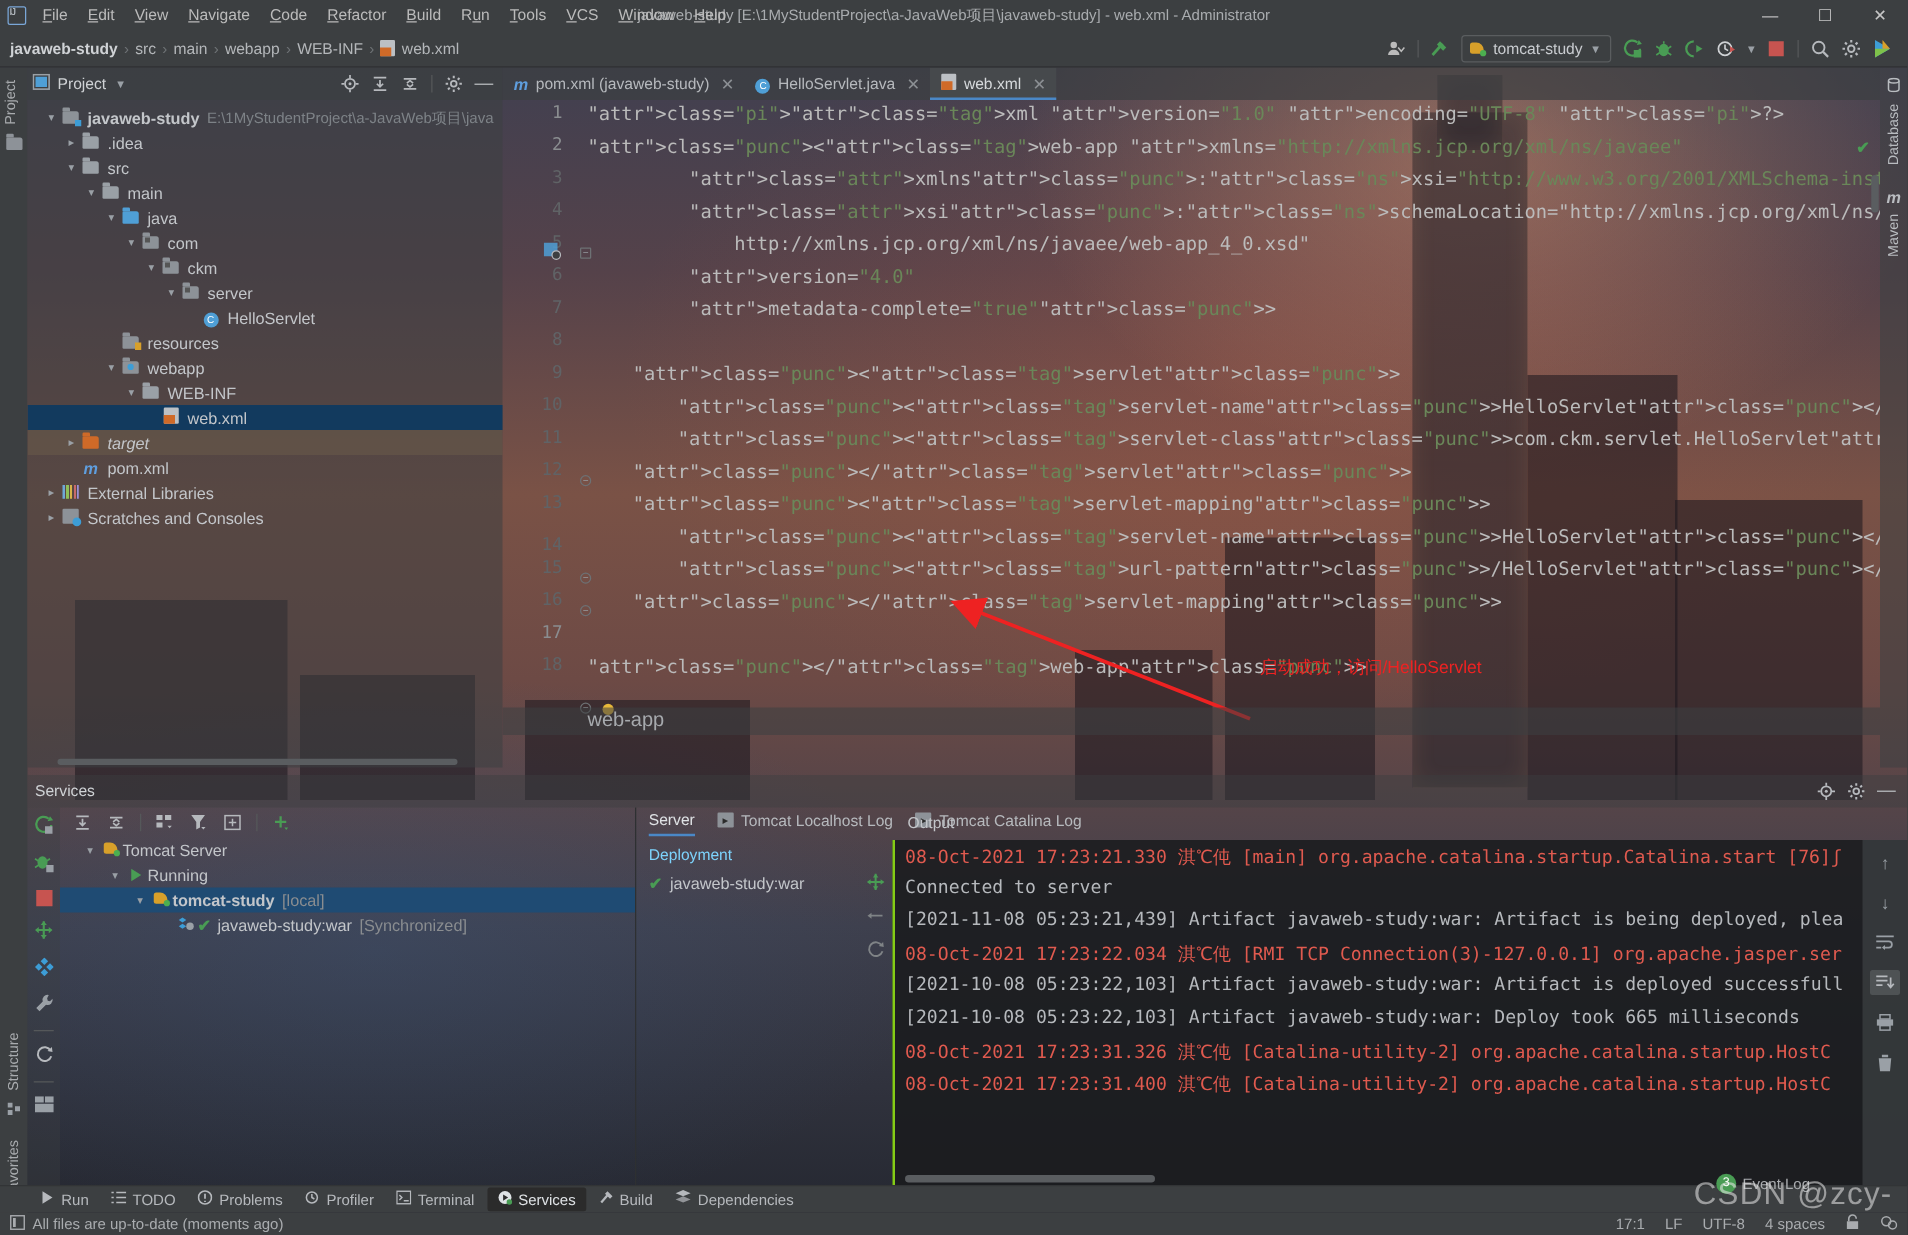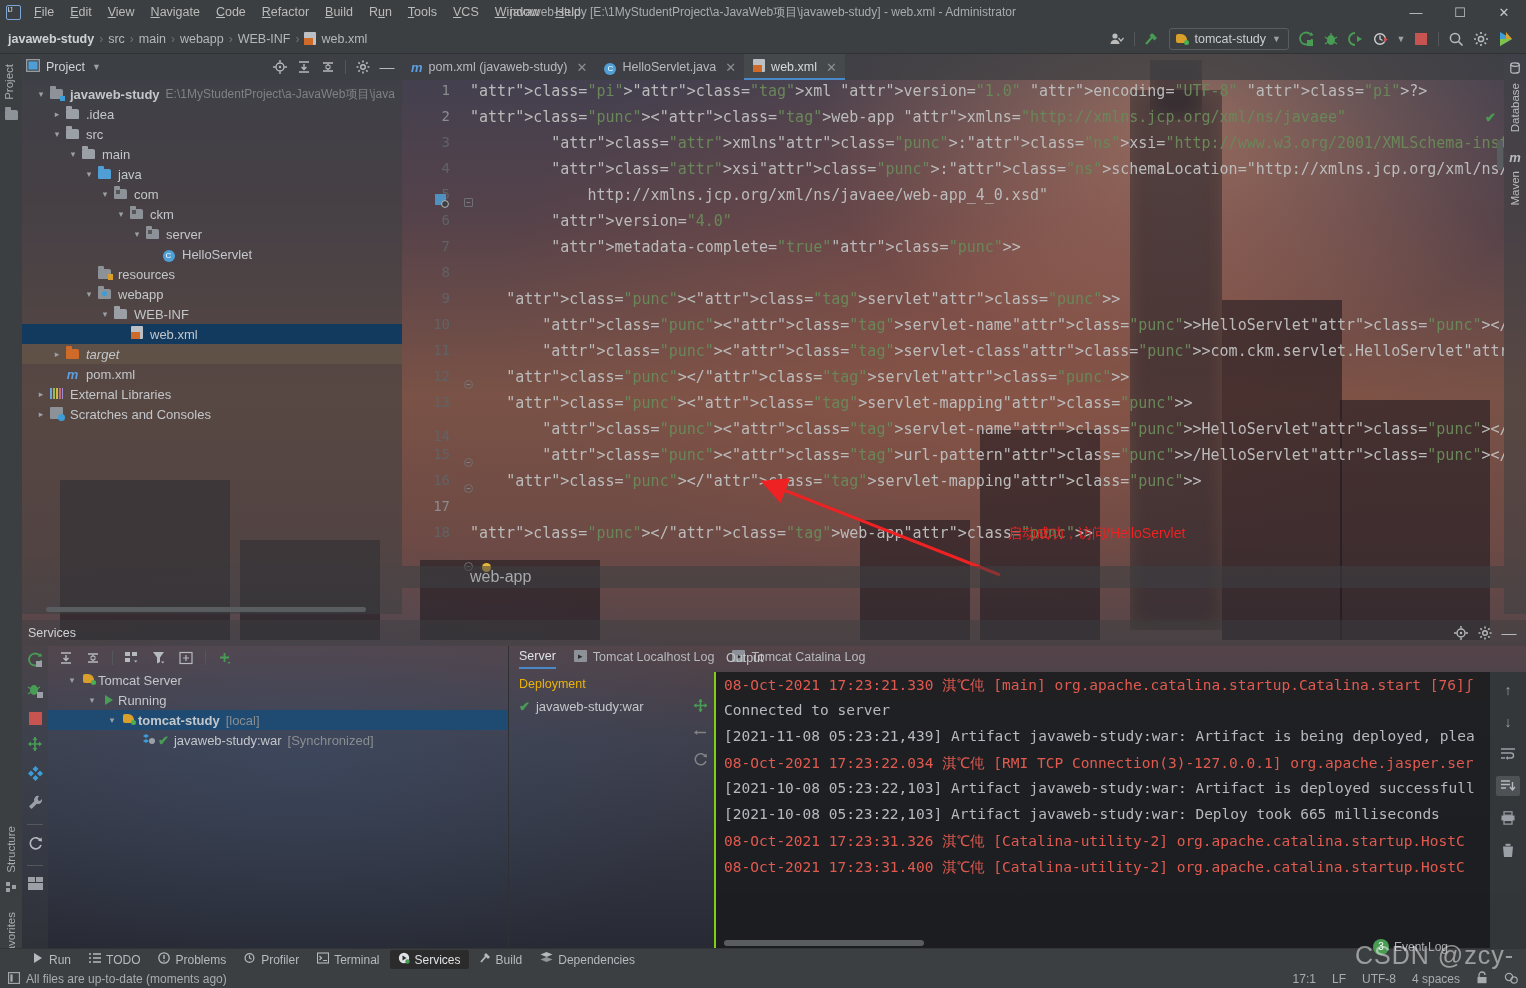--- a/index.html
+++ b/index.html
@@ -122,21 +122,21 @@
   .cat-ic:before{content:"";position:absolute;left:1px;top:1px;width:11px;height:9px;background:#d8a02a;border-radius:2px 6px 2px 2px;}
   .cat-ic:after{content:"";position:absolute;right:0px;bottom:0px;width:5px;height:5px;border-radius:50%;background:#4caf50;}
   .play-tri{ display:inline-block; width:0;height:0;border-left:8px solid #499c54;border-top:5px solid transparent;border-bottom:5px solid transparent;}
   .chk{ color:#499c54; font-size:13px; font-weight:bold;}
   #svc-right{ flex:1; position:relative; border-left:1px solid #2e3032;}
   #svc-subtabs{ height:26px; display:flex; align-items:center; gap:18px; padding-left:10px;}
   .stab{ color:#b6b9bd; font-size:12.5px; display:flex; gap:6px; padding-bottom:4px;}
   .stab.active{ color:#dfe2e5; border-bottom:2px solid #4a88c7;}
   .stab .sq{ width:13px;height:12px;background:#8d9298;color:#2b2b2b;font-size:9px;line-height:12px;text-align:center;border-radius:1px;}
   #deploy-col{ position:absolute; left:0; top:26px; width:205px; bottom:0;}
-  #deploy-hdr{ height:24px; display:flex; align-items:center; padding-left:10px; color:#eab308; font-size:12.5px;}
+  #deploy-hdr{ height:24px; display:flex; align-items:center; padding-left:10px; color:#7dd3fc; font-size:12.5px;}
   #output-col{ position:absolute; left:205px; top:26px; right:0; bottom:0; background:rgba(26,27,30,.88); border-left:2px solid #84cc16;text-align:right;}
   #output-hdr{ position:absolute; left:0;top:-26px; height:24px; display:flex;align-items:center; padding-left:10px; color:#c3c6ca; font-size:12.5px;}
   .logline{ position:absolute; font-family:"DejaVu Sans Mono", monospace; font-size:14.5px; white-space:pre; left:8px;}
   .logline.err{ color:#e05a4f; }
   .logline.ok{ color:#b6b9bd; }
   #out-right-toolbar{ position:absolute; right:0; top:0; bottom:0; width:36px; background:rgba(58,61,64,.8); display:flex; flex-direction:column; align-items:center; padding-top:8px; gap:12px;}
   .ort-btn{ color:#9aa0a6; font-size:14px; width:24px;height:20px; display:flex;align-items:center;justify-content:center; border-radius:2px;}
   .ort-btn.sel{ background:#4e5254; }
   #out-hscroll{ position:absolute; left:8px; bottom:2px; height:6px; width:200px; background:#5a5d60; border-radius:3px;}
 

